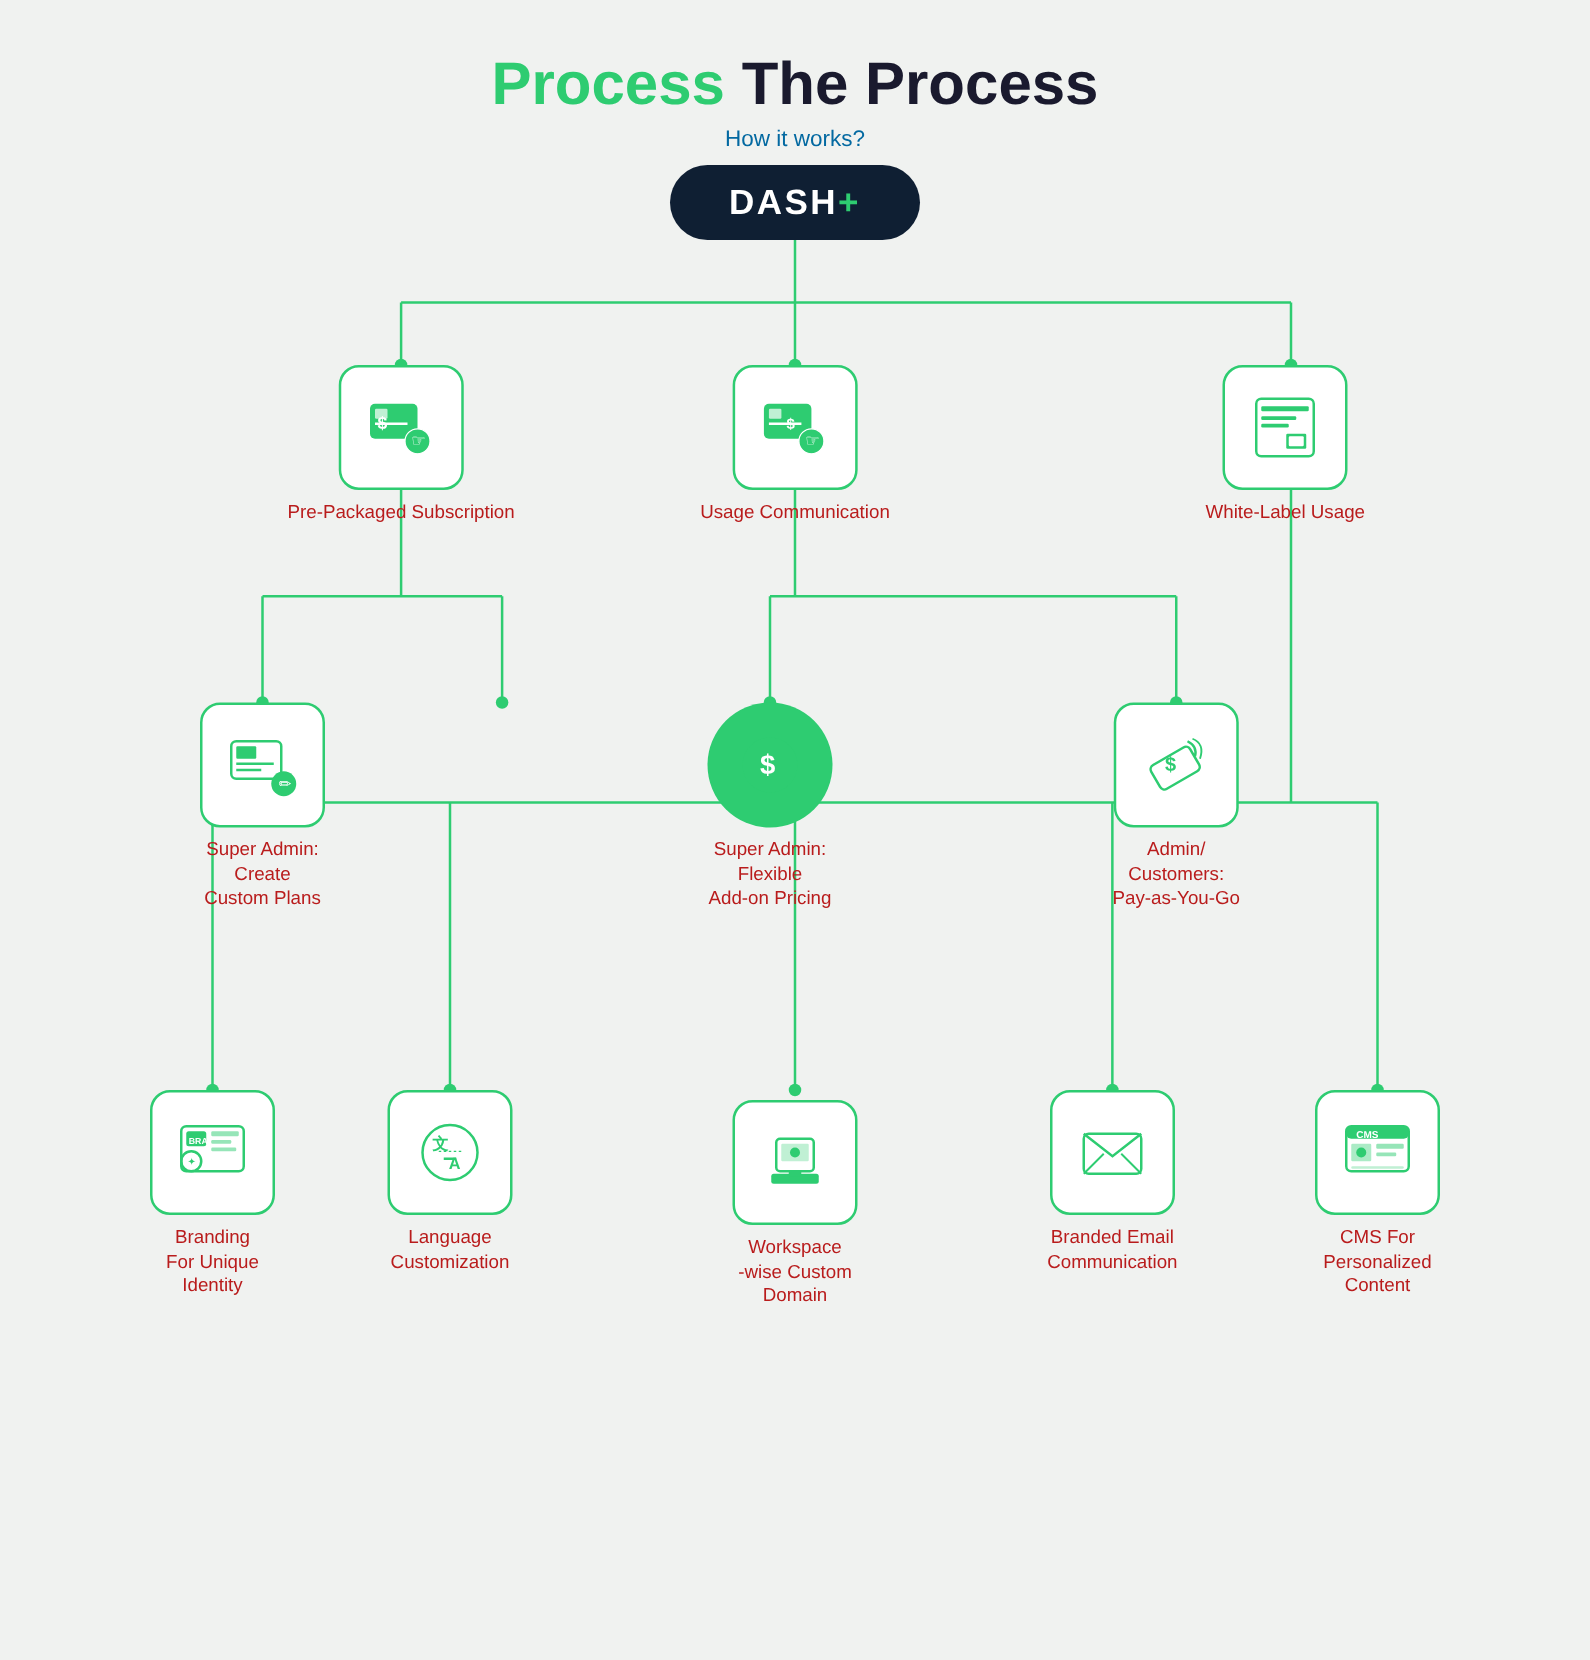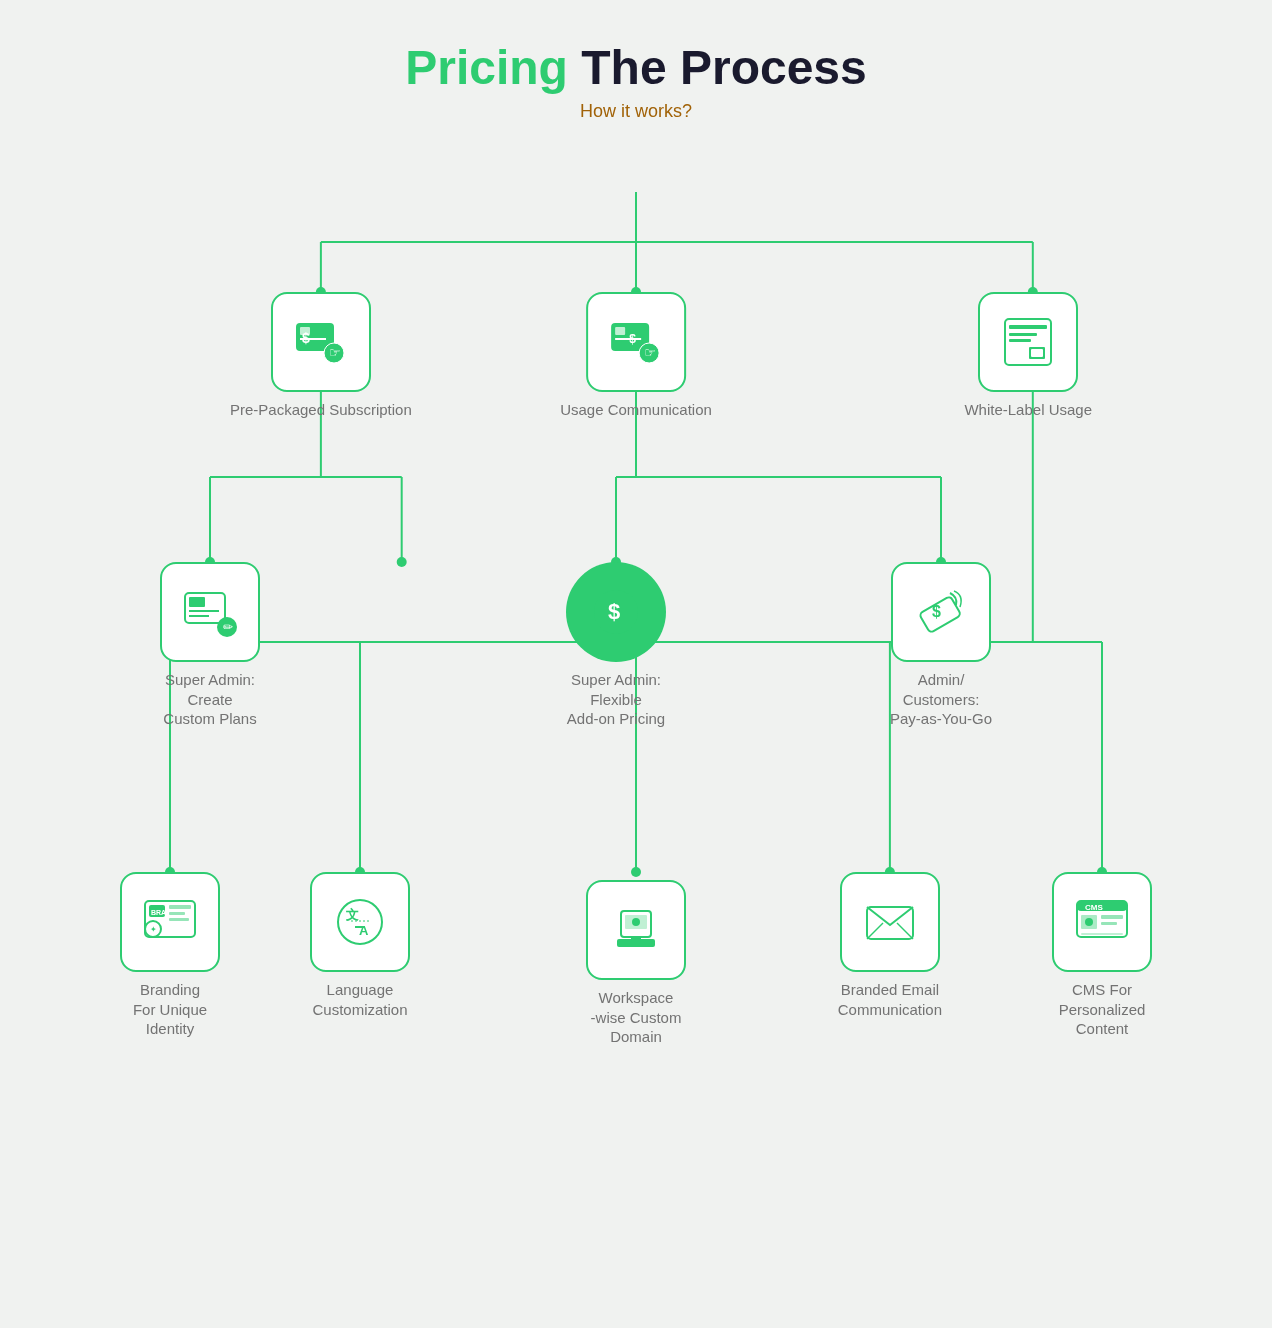--- a/index.html
+++ b/index.html
@@ -26,21 +26,21 @@
     .title-main {
       font-size: 48px;
       font-weight: 800;
       color: #1a1a2e;
     }
     .title-main .green {
       color: #2ecc71;
     }
     .subtitle {
       font-size: 18px;
-      color: #a16207;
+      color: #0369a1;
       margin-top: 6px;
     }
     .dash-logo {
       background: #0f1f33;
       border-radius: 50px;
       width: 200px;
       height: 60px;
       display: flex;
       align-items: center;
       justify-content: center;
@@ -74,21 +74,21 @@
       background: #2ecc71;
       border: none;
     }
     .icon-card svg {
       width: 58px;
       height: 58px;
     }
     .node-label {
       text-align: center;
       font-size: 15px;
-      color: #737373;
+      color: #b91c1c;
       font-weight: 500;
       line-height: 1.3;
       margin-top: 8px;
     }
     .node-wrap {
       display: flex;
       flex-direction: column;
       align-items: center;
     }
     .diagram-container {
@@ -96,21 +96,21 @@
       width: 1072px;
       margin: 0 auto;
     }
   </style>
 </head>
 <body>
 
 <div class="page">
   <div class="title-section">
     <h1 class="title-main">
-      <span class="green">Pricing</span><span> The Process</span>
+      <span class="green">Process</span><span> The Process</span>
     </h1>
     <p class="subtitle">How it works?</p>
   </div>
 
   <div class="diagram-container" style="height: 1100px;">
     <svg id="connector-svg" style="position:absolute;top:0;left:0;width:100%;pointer-events:none;z-index:0;" height="1100" viewBox="0 0 1072 1100">
         <line x1="536" y1="60" x2="536" y2="110" stroke="#2ecc71" stroke-width="2" fill="none"></line>
         <line x1="220.875" y1="110" x2="932.796875" y2="110" stroke="#2ecc71" stroke-width="2" fill="none"></line>
         <line x1="220.875" y1="110" x2="220.875" y2="160" stroke="#2ecc71" stroke-width="2" fill="none"></line>
         <line x1="535.9921875" y1="110" x2="535.9921875" y2="160" stroke="#2ecc71" stroke-width="2" fill="none"></line>
@@ -137,20 +137,27 @@
         <line x1="260" y1="510" x2="260" y2="740" stroke="#2ecc71" stroke-width="2" fill="none"></line>
         <circle cx="260" cy="740" r="5" fill="#2ecc71"></circle>
         <line x1="536" y1="510" x2="536" y2="740" stroke="#2ecc71" stroke-width="2" fill="none"></line>
         <circle cx="536" cy="740" r="5" fill="#2ecc71"></circle>
         <line x1="789.890625" y1="510" x2="789.890625" y2="740" stroke="#2ecc71" stroke-width="2" fill="none"></line>
         <circle cx="789.890625" cy="740" r="5" fill="#2ecc71"></circle>
         <line x1="1002" y1="510" x2="1002" y2="740" stroke="#2ecc71" stroke-width="2" fill="none"></line>
         <circle cx="1002" cy="740" r="5" fill="#2ecc71"></circle>
       </svg>
 
+    <div id="node-dash" style="position:absolute; left:50%; transform:translateX(-50%); top:0; z-index:2;">
+      <div class="dash-logo">
+        <span class="dash-logo-text">
+          <span>DASH</span><span class="dash-green">+</span>
+        </span>
+      </div>
+    </div>
 
     <div id="node-pre" style="position:absolute; left:130px; top:160px; z-index:2;">
       <div class="node-wrap">
         <div class="icon-card">
           <svg viewBox="0 0 58 58" fill="#2ecc71">
             <rect x="4" y="10" width="38" height="28" rx="4" fill="#2ecc71"></rect>
             <text x="10" y="30" font-size="14" fill="white" font-weight="bold">$</text>
             <rect x="8" y="14" width="10" height="8" rx="1" fill="white" opacity="0.7"></rect>
             <line x1="8" y1="26" x2="34" y2="26" stroke="white" stroke-width="2"></line>
             <circle cx="42" cy="40" r="10" fill="#2ecc71" stroke="white" stroke-width="1"></circle>

